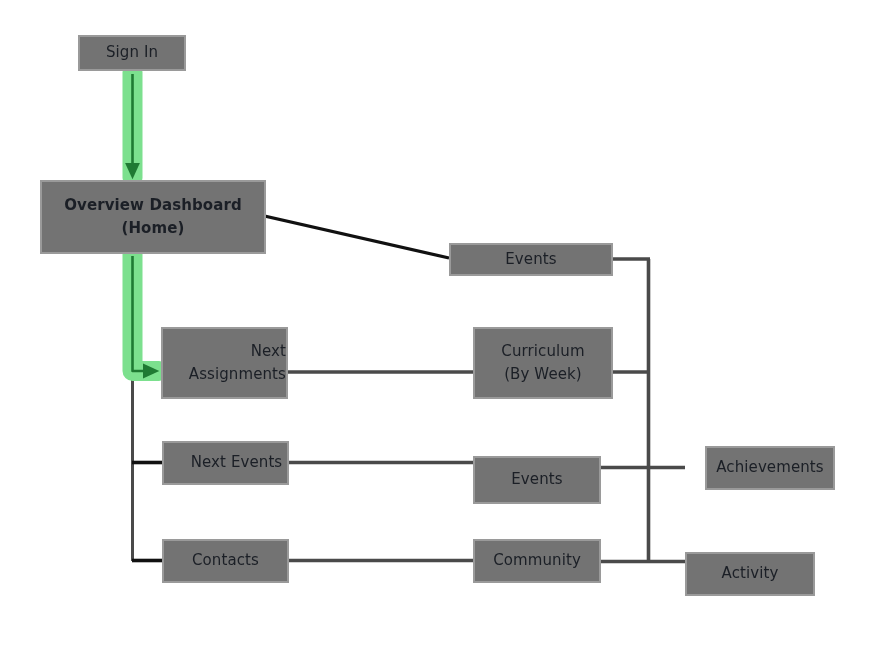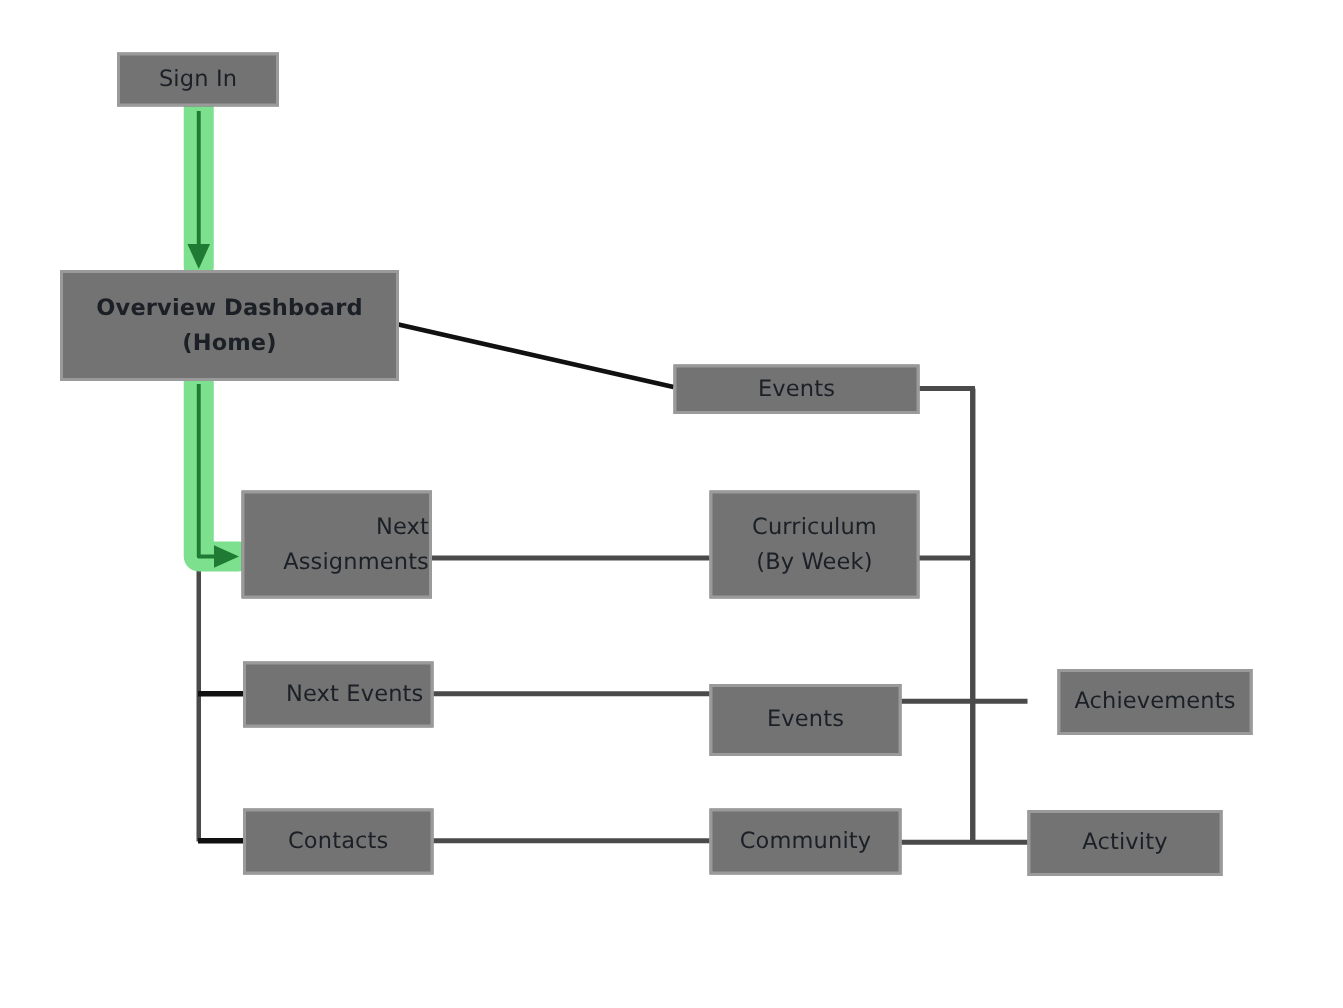--- a/index.html
+++ b/index.html
@@ -124,17 +124,17 @@
   </div>
 
   <div class="node" style="left:162px; top:539px; width:127px; height:44px;">
     <span>Contacts</span>
   </div>
 
   <div class="node" style="left:473px; top:539px; width:128px; height:44px;">
     <span>Community</span>
   </div>
 
-  <div class="node" style="left:685px; top:540px; width:130px; height:44px;">
+  <div class="node" style="left:685px; top:552px; width:130px; height:44px;">
     <span>Activity</span>
   </div>
 
 </div>
 
 </body></html>

